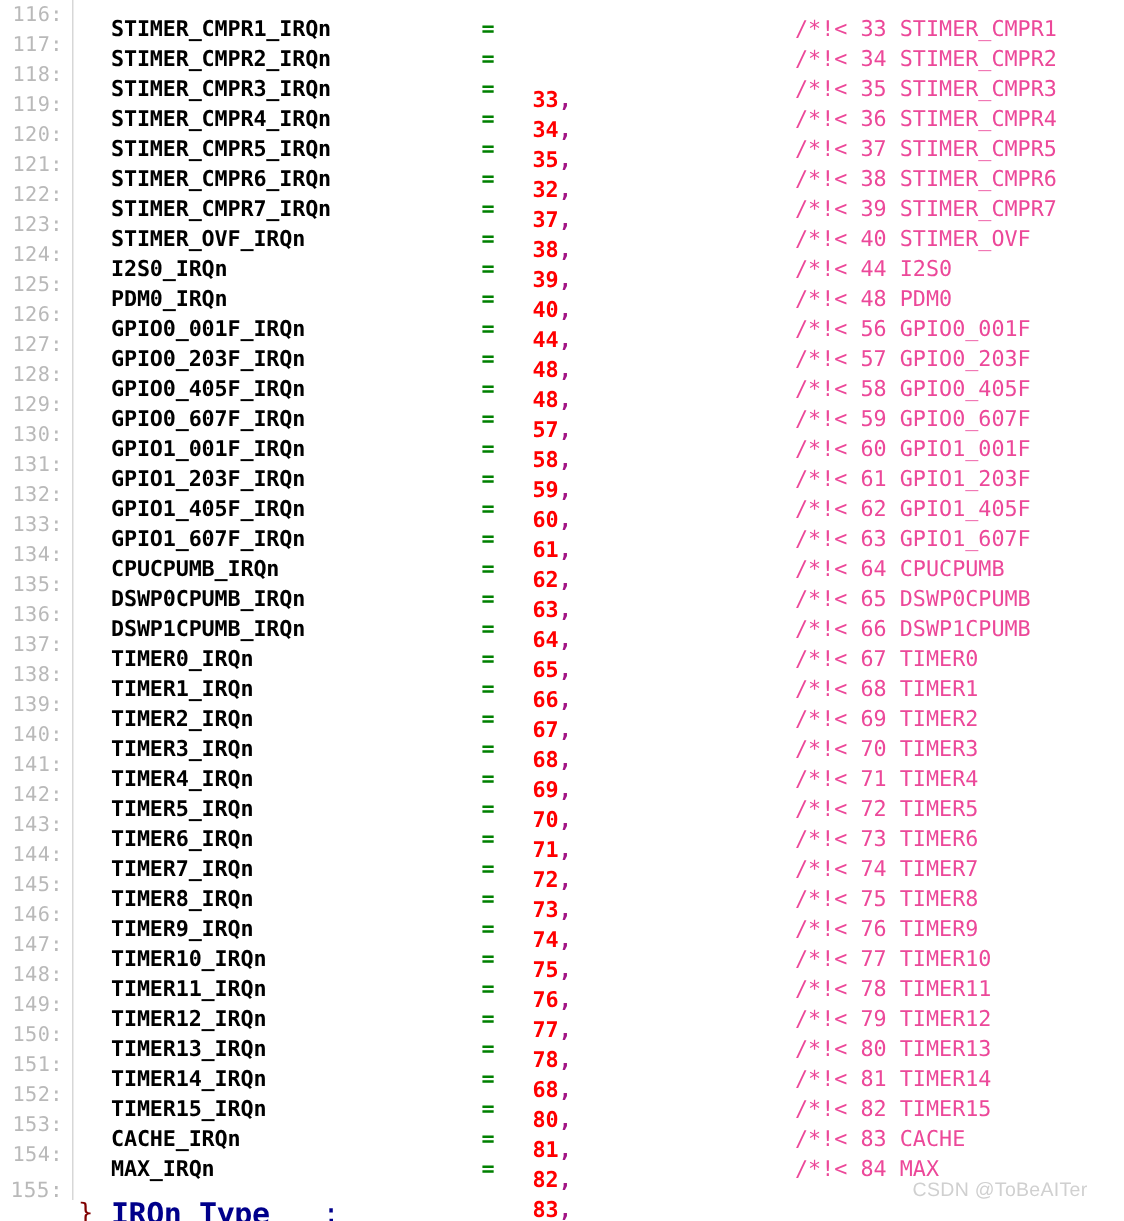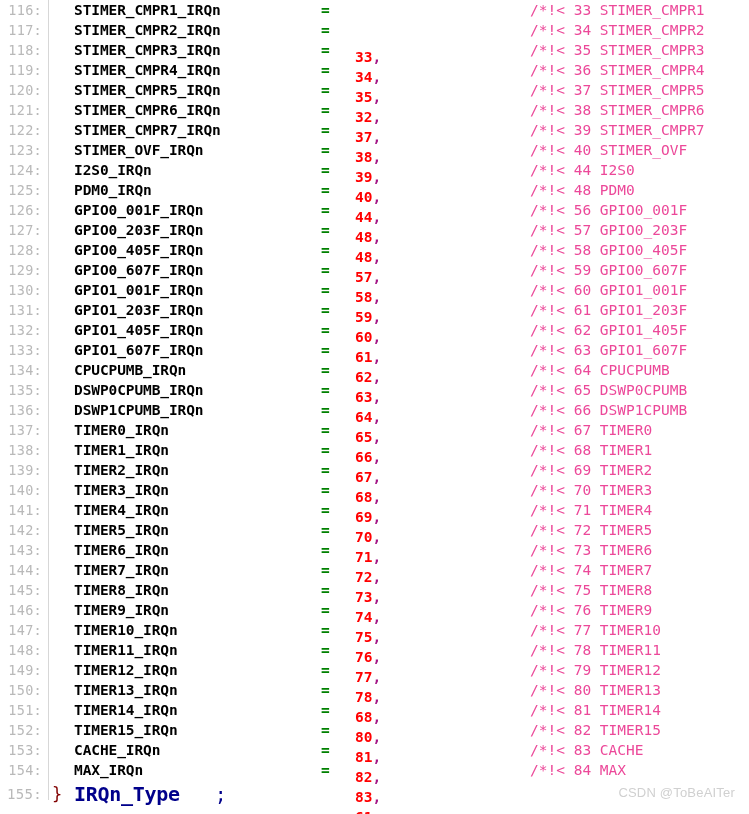--- a/index.html
+++ b/index.html
@@ -26,21 +26,21 @@
     position: absolute;
     left: 48px;
     top: 0;
     width: 1px;
     height: 800px;
     background: #d7d7d7;
   }
 
   .code-line {
     display: flex;
-    align-items: flex-start;
+    align-items: center;
     height: 20px;
     line-height: 20px;
     white-space: pre;
     font-size: 14.5px;
   }
 
   .lineno {
     width: 42px;
     min-width: 42px;
     text-align: right;
@@ -128,21 +128,21 @@
     position: absolute;
     left: 165px;
     top: 0;
     color: #00008b;
     font-weight: normal;
     font-size: 19px;
   }
 
   #watermark {
     position: absolute;
-    right: 14px;
+    right: 24px;
     bottom: 14px;
     color: #d0d0d0;
     font-family: "Liberation Sans", sans-serif;
     font-size: 13px;
     letter-spacing: .2px;
     user-select: none;
     margin-top: 27px;
   }
 </style>
 </head>

